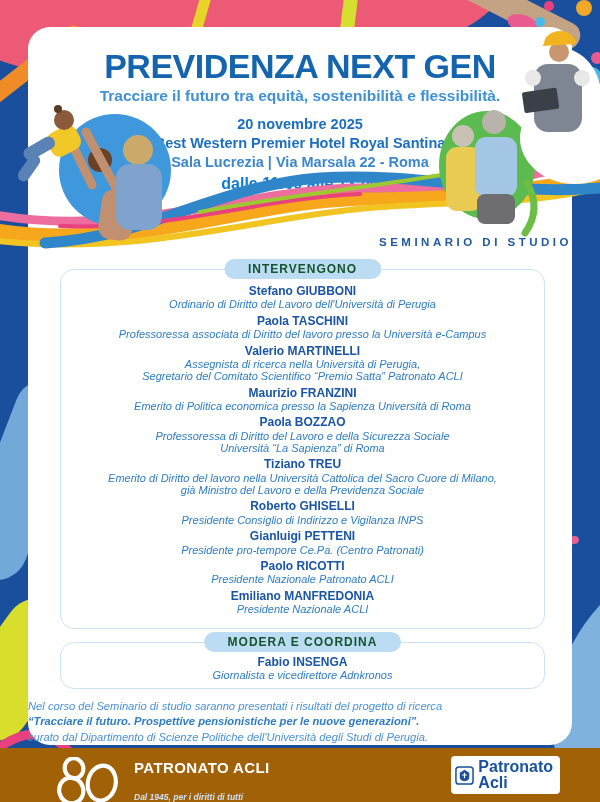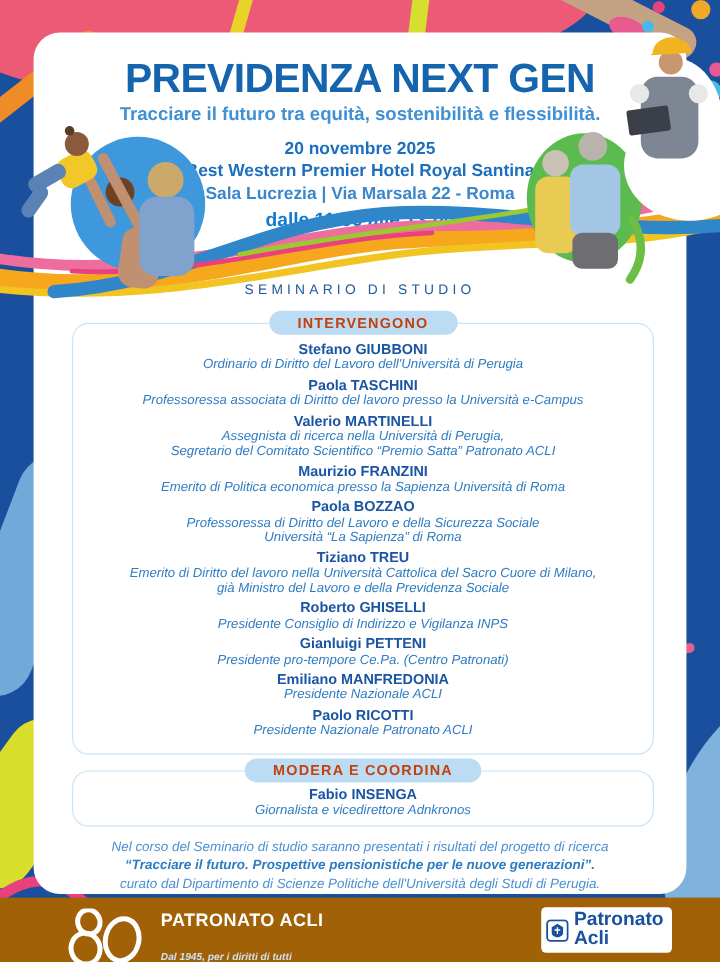--- a/index.html
+++ b/index.html
@@ -19,40 +19,40 @@
   .subtitle { position:absolute; top:60px; left:0; width:100%; text-align:center;
               font-size:15.5px; font-weight:600; color:#4090D4; }
 
   .details { position:absolute; top:88px; left:0; width:100%; text-align:center;
              line-height:19px; }
   .d-date  { font-size:14.5px; font-weight:bold; color:#1C6FBE; }
   .d-venue { font-size:14.5px; font-weight:bold; color:#1C6FBE; }
   .d-addr  { font-size:14.5px; font-weight:600; color:#3C87CC; }
   .d-time  { font-size:16px;  font-weight:bold; color:#0F7AD2; margin-top:2px; }
 
-  .seminar-label { position:absolute; top:209px; left:0; width:100%; text-align:center;
-                   font-size:11.5px; font-weight:400; letter-spacing:3.5px; color:#23589E; }
+  .seminar-label { position:absolute; top:209px; left:0; width:100%; text-align:right;
+                   font-size:11.5px; font-weight:700; letter-spacing:3.5px; color:#23589E; }
 
   .box { position:absolute; left:32px; width:485px; border:1.5px solid #CBE3F6;
          border-radius:14px; background:#fff; }
   .box1 { top:242px; height:360px; }
   .box2 { top:615px; height:47px; }
 
   .pill { position:absolute; top:-11px; left:50%; transform:translateX(-50%);
-          background:#BCDCF4; color:#c2410c; font-size:12px; font-weight:bold;
+          background:#BCDCF4; color:#14532d; font-size:12px; font-weight:bold;
           letter-spacing:1px; padding:3px 24px; border-radius:11px; white-space:nowrap; }
 
   .speakers { display:flex; flex-direction:column; gap:4px;
               padding:15px 8px 6px; text-align:center; }
   .sp-name { font-size:12px; font-weight:bold; color:#1A55A4; line-height:1.12; }
   .sp-role { font-size:11px; font-style:italic; color:#2E7CC2; line-height:1.12;
              white-space:pre-line; }
   .box2 .speakers { padding-top:13px; }
 
-  .note { position:absolute; top:672px; left:0; width:100%; text-align:center;
+  .note { position:absolute; top:672px; left:0; width:100%; 
           font-size:11.2px; font-style:italic; line-height:1.38; color:#4A90D4; }
   .note .n2 { font-weight:bold; color:#2E7CC2; }
 
   .footer { position:absolute; left:0; bottom:0; width:600px; height:54px;
             background:#a16207; z-index:3; display:flex; align-items:center;
             justify-content:space-between; padding:0 40px 0 50px; }
   .footer-left { display:flex; align-items:center; gap:10px; }
   .logo80 { width:74px; height:54px; margin-top:18px; }
   .org-lines { color:#fff; margin-top:10px; }
   .org-name { font-size:15px; font-weight:bold; letter-spacing:0.4px; }
@@ -130,26 +130,26 @@
         </div>
         <div>
           <div class="sp-name">Roberto GHISELLI</div>
           <div class="sp-role">Presidente Consiglio di Indirizzo e Vigilanza INPS</div>
         </div>
         <div>
           <div class="sp-name">Gianluigi PETTENI</div>
           <div class="sp-role">Presidente pro-tempore Ce.Pa. (Centro Patronati)</div>
         </div>
         <div>
+          <div class="sp-name">Paolo RICOTTI</div>
+          <div class="sp-role">Presidente Nazionale Patronato ACLI</div>
+        </div>
+        <div>
           <div class="sp-name">Emiliano MANFREDONIA</div>
           <div class="sp-role">Presidente Nazionale ACLI</div>
-        </div>
-        <div>
-          <div class="sp-name">Paolo RICOTTI</div>
-          <div class="sp-role">Presidente Nazionale Patronato ACLI</div>
         </div>
       </div>
     </div>
 
     <div class="box box2">
       <div class="pill">MODERA E COORDINA</div>
       <div class="speakers">
         <div>
           <div class="sp-name">Fabio INSENGA</div>
           <div class="sp-role">Giornalista e vicedirettore Adnkronos</div>

